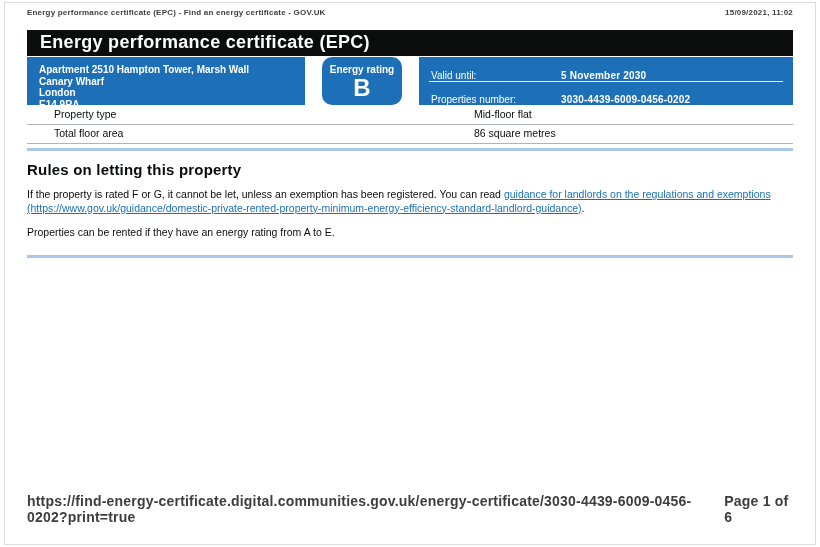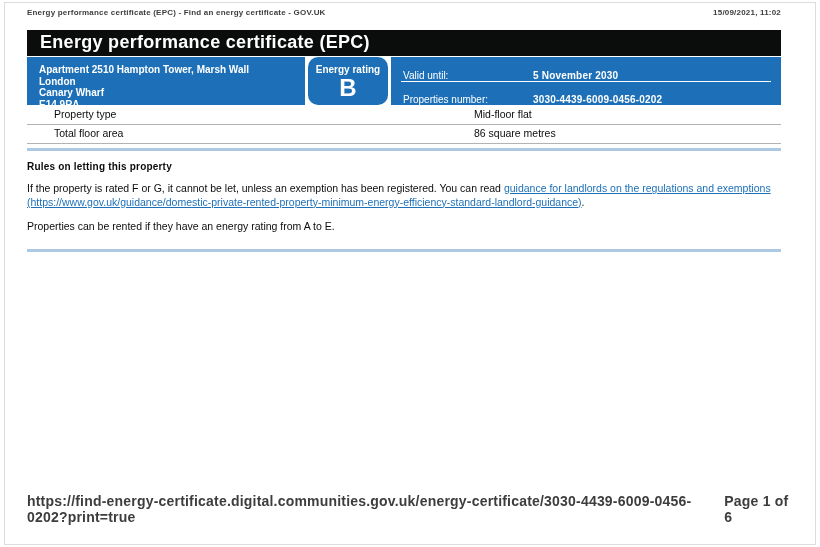--- a/index.html
+++ b/index.html
@@ -10,39 +10,39 @@
     font-family: "Liberation Sans", sans-serif;
     color: #0b0c0c;
     position: relative;
     overflow: hidden;
   }
   .page-border {
     position: absolute; left: 4px; right: 4px; top: 2px; bottom: 2px;
     border: 1px solid #dcdcdc;
     pointer-events: none;
   }
-  .content { position: absolute; left: 27px; right: 39px; top: 0; }
+  .content { position: absolute; left: 27px; right: 27px; top: 0; }
 
   .print-header {
     display: flex; justify-content: space-between;
     margin-top: 8px;
     font-size: 8px; font-weight: 600; color: #3d3d3d;
     letter-spacing: 0.2px;
   }
 
   .banner {
     margin-top: 13px;
     background: #0b0c0c;
     color: #ffffff;
     font-size: 18px; font-weight: 700;
     padding: 2px 0 3px 13px;
     letter-spacing: 0.3px;
   }
 
-  .summary-row { display: flex; gap: 3px; margin-top: 1px; }
+  .summary-row { display: flex; gap: 17px; margin-top: 1px; }
   .blue-box { background: #1d70b8; color: #ffffff; height: 48px; }
   .address-box {
     width: 278px;
     font-size: 10px; font-weight: 700; line-height: 11.5px;
     padding: 7px 12px;
   }
   .rating-box { width: 80px; text-align: center; padding-top: 7px; border-radius: 10px; }
   .rating-label { font-size: 10px; font-weight: 700; }
   .rating-value { font-size: 24px; font-weight: 700; line-height: 25px; }
   .validity-box { flex: 1; display: flex; flex-direction: column; font-size: 10px; }
@@ -57,21 +57,21 @@
   .prop-value { flex: 1; }
 
   .section-break {
     border: 0; height: 3px;
     background: #abc9e4;
     margin: 4px 0 0 0;
   }
   .section-break.after-text { margin-top: 15px; }
 
   .rules-heading {
-    font-size: 10px; font-weight: 700;
+    font-size: 15px; font-weight: 700;
     margin: 10px 0 0 0;
     letter-spacing: 0.2px;
   }
   .para { font-size: 10.5px; margin: 10px 0 0 0; line-height: 1.32; }
   .para a { color: #1d70b8; text-decoration: underline; cursor: pointer; }
 
   .print-footer {
     position: absolute; left: 27px; right: 27px; bottom: 22px;
     display: flex; justify-content: space-between;
     font-size: 14px; font-weight: 600; color: #3d3d3d;
@@ -92,22 +92,22 @@
   </div>
 
   <div class="banner">
     <span>Energy performance certificate (EPC)</span>
   </div>
 
   <div class="summary-row">
 
     <div class="blue-box address-box">
       <div>Apartment 2510 Hampton Tower, Marsh Wall</div>
+      <div>Canary Wharf</div>
       <div>London</div>
-      <div>Canary Wharf</div>
       <div>E14 9RA</div>
     </div>
 
     <div class="blue-box rating-box">
       <div class="rating-label">Energy rating</div>
       <div class="rating-value">B</div>
     </div>
 
     <div class="blue-box validity-box">
       <div class="validity-line">

